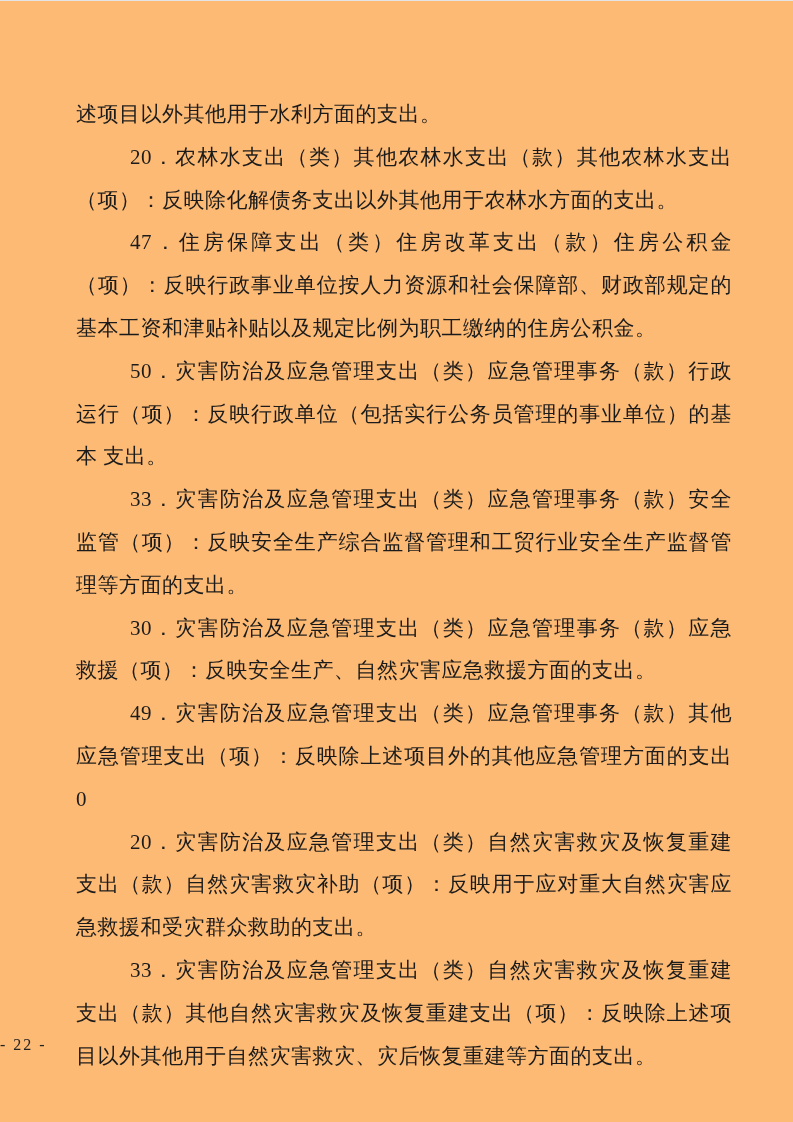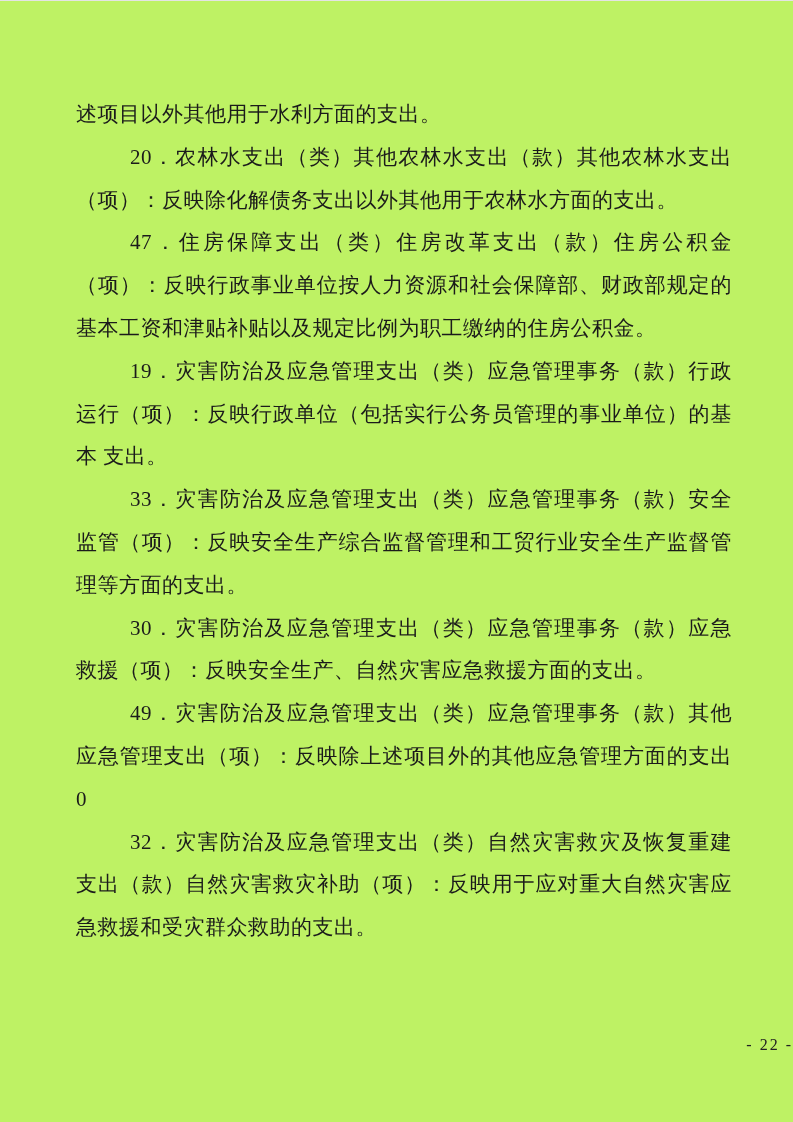--- a/index.html
+++ b/index.html
@@ -4,21 +4,21 @@
 <style>
   html, body {
     margin: 0;
     padding: 0;
     background: #ffffff;
   }
   .page {
     position: relative;
     width: 793px;
     height: 1122px;
-    background: #bef264;
+    background: #fdba74;
     overflow: hidden;
     border-top: 1px solid #e4e4e4;
     font-family: "Liberation Serif", "DejaVu Serif", serif;
   }
   .content {
     position: absolute;
     left: 76px;
     top: 92px;
     width: 656px;
     color: #1b1b1b;
@@ -33,35 +33,36 @@
     word-break: break-all;
   }
   .content p.indented {
     text-indent: 54px;
   }
   .footer {
     position: absolute;
     top: 1035px;
     left: 0;
     width: 100%;
-    text-align: right;
+    text-align: left;
     color: #222222;
     font-size: 16px;
     letter-spacing: 2px;
     font-family: "Liberation Serif", "DejaVu Serif", serif;
   }
 </style>
 </head>
 <body>
 
 <div class="page">
   <div class="content">
     <p>述项目以外其他用于水利方面的支出。</p>
     <p class="indented">20．农林水支出（类）其他农林水支出（款）其他农林水支出（项）：反映除化解债务支出以外其他用于农林水方面的支出。</p>
     <p class="indented">47．住房保障支出（类）住房改革支出（款）住房公积金（项）：反映行政事业单位按人力资源和社会保障部、财政部规定的 基本工资和津贴补贴以及规定比例为职工缴纳的住房公积金。</p>
-    <p class="indented">19．灾害防治及应急管理支出（类）应急管理事务（款）行政运行（项）：反映行政单位（包括实行公务员管理的事业单位）的基本 支出。</p>
+    <p class="indented">50．灾害防治及应急管理支出（类）应急管理事务（款）行政运行（项）：反映行政单位（包括实行公务员管理的事业单位）的基本 支出。</p>
     <p class="indented">33．灾害防治及应急管理支出（类）应急管理事务（款）安全监管（项）：反映安全生产综合监督管理和工贸行业安全生产监督管理等方面的支出。</p>
     <p class="indented">30．灾害防治及应急管理支出（类）应急管理事务（款）应急救援（项）：反映安全生产、自然灾害应急救援方面的支出。</p>
     <p class="indented">49．灾害防治及应急管理支出（类）应急管理事务（款）其他应急管理支出（项）：反映除上述项目外的其他应急管理方面的支出 0</p>
-    <p class="indented">32．灾害防治及应急管理支出（类）自然灾害救灾及恢复重建支出（款）自然灾害救灾补助（项）：反映用于应对重大自然灾害应急救援和受灾群众救助的支出。</p>
+    <p class="indented">20．灾害防治及应急管理支出（类）自然灾害救灾及恢复重建支出（款）自然灾害救灾补助（项）：反映用于应对重大自然灾害应急救援和受灾群众救助的支出。</p>
+    <p class="indented">33．灾害防治及应急管理支出（类）自然灾害救灾及恢复重建支出（款）其他自然灾害救灾及恢复重建支出（项）：反映除上述项目以外其他用于自然灾害救灾、灾后恢复重建等方面的支出。</p>
   </div>
   <div class="footer">- 22 -</div>
 </div>
 
 </body></html>

